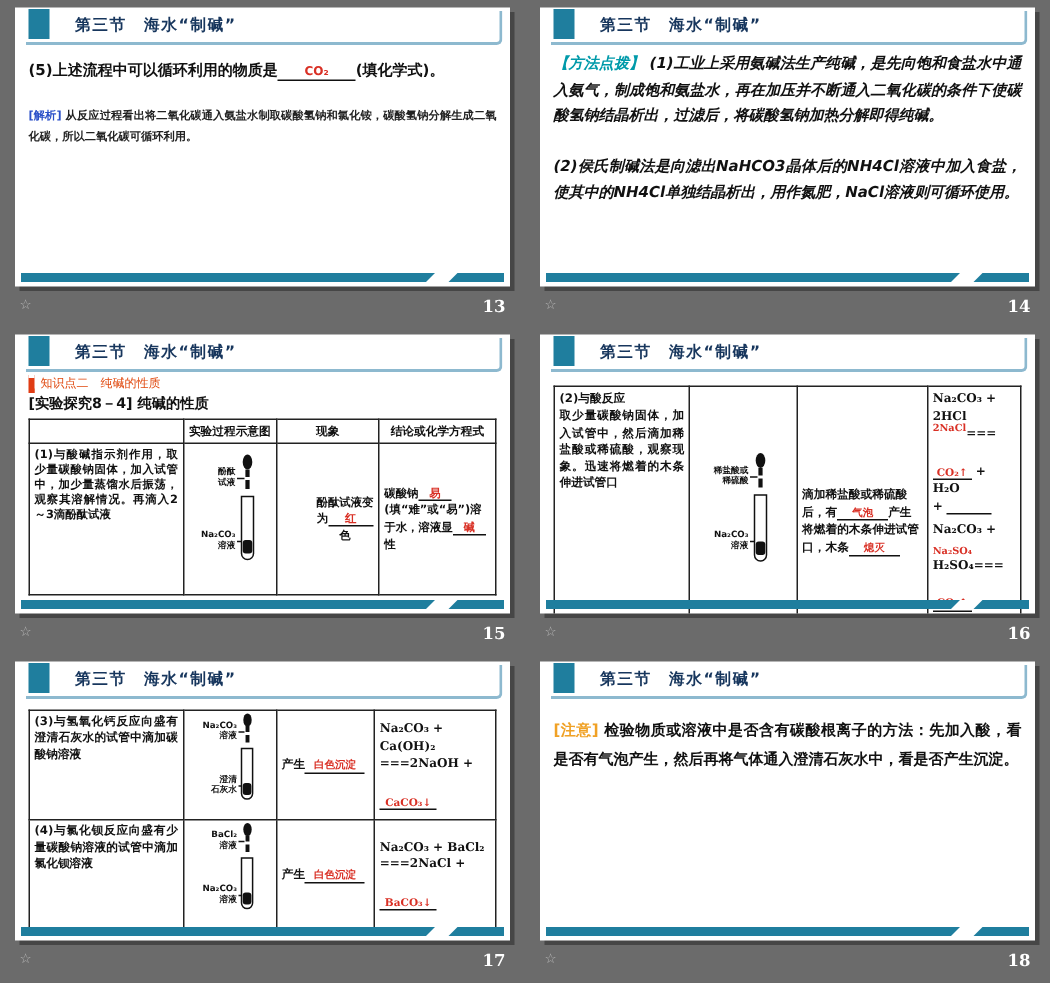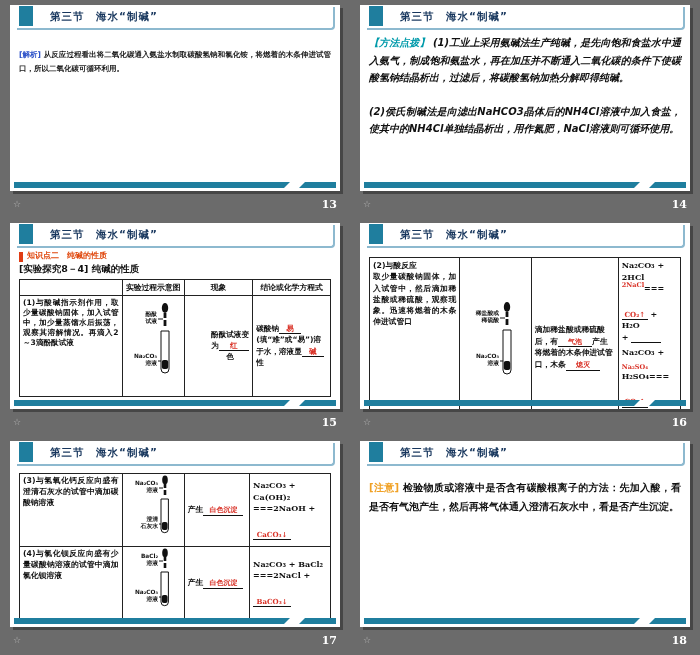--- a/index.html
+++ b/index.html
@@ -25,21 +25,21 @@
   .red{color:#d93025;}
   .ana{margin:16px 0 0 0;font-size:7.5px;font-weight:bold;color:#222;line-height:1.9;text-align:justify;}
   .ana-label{color:#2b50c8;}
   .tip{margin:4px 0 0 0;font-size:10px;font-weight:bold;color:#111;line-height:1.75;text-align:justify;font-style:italic;}
   .tip-label{color:#009aaa;}
   .notice-p{margin:10px 0 0 0;font-size:10px;font-weight:bold;color:#111;line-height:1.9;text-align:justify;}
   .notice-label{color:#f0a125;}
   
   .kp{display:flex;align-items:center;margin:1px 0 2px 0;height:11px;}
   .kp-icon{width:4px;height:10px;background:#e03c14;margin-right:4px;border-top:2px solid #fff;box-shadow:0 -3px 0 #e03c14 inset;}
-  .kp-text{color:#e0490f;font-size:8px;font-weight:bold;}
+  .kp-text{color:#e0490f;font-size:8px;font-weight:normal;}
   .exp-title{font-size:9.5px;font-weight:bold;color:#111;margin:1px 0 3px 0;}
   
   table.tbl{border-collapse:collapse;width:100%;table-layout:fixed;}
   .tbl th,.tbl td{border:1.2px solid #222;padding:1px 2px;vertical-align:middle;}
   .tbl th{font-size:7.8px;font-weight:bold;text-align:center;color:#111;}
   td.op{font-size:7.6px;font-weight:bold;color:#111;text-align:justify;line-height:1.32;vertical-align:top;padding:2px 3px;}
   td.diag{text-align:center;}
   td.phen{font-size:7.6px;font-weight:bold;color:#111;line-height:1.5;padding:2px 3px;margin-left:12px;}
   td.con{font-size:7.6px;font-weight:bold;color:#111;line-height:1.5;padding:2px 3px;}
   td.eqc{font-family:"DejaVu Serif",serif;font-size:8px;font-weight:bold;color:#111;line-height:1.45;padding:2px 3px;}
@@ -59,21 +59,22 @@
 <div class="grid">
 
   <div class="cell">
     <div class="slide">
       <div class="s-header">
         <div class="hdr-frame"></div>
         <div class="hdr-sq"></div>
         <div class="hdr-title">第三节　海水“制碱”</div>
       </div>
       <div class="s-body">
-        <p class="ana"><span class="ana-label">[解析]</span> <span>从反应过程看出将二氧化碳通入氨盐水制取碳酸氢钠和氯化铵，将燃着的木条伸进试管口，所以二氧化碳可循环利用。</span></p>
+        <p class="q"><span>(5)上述流程中可以循环利用的物质是</span><span class="blank" style="min-width:52px;font-size:8px;"><span class="red">CO₂</span></span><span>(填化学式)。</span></p>
+        <p class="ana"><span class="ana-label">[解析]</span> <span>从反应过程看出将二氧化碳通入氨盐水制取碳酸氢钠和氯化铵，碳酸氢钠分解生成二氧化碳，所以二氧化碳可循环利用。</span></p>
       </div>
       <div class="s-footer">
           <div class="notch"></div>
         </div>
     </div>
     <div class="gutter">
       <span class="logo">☆</span>
       <span class="pageno">13</span>
     </div>
   </div>

